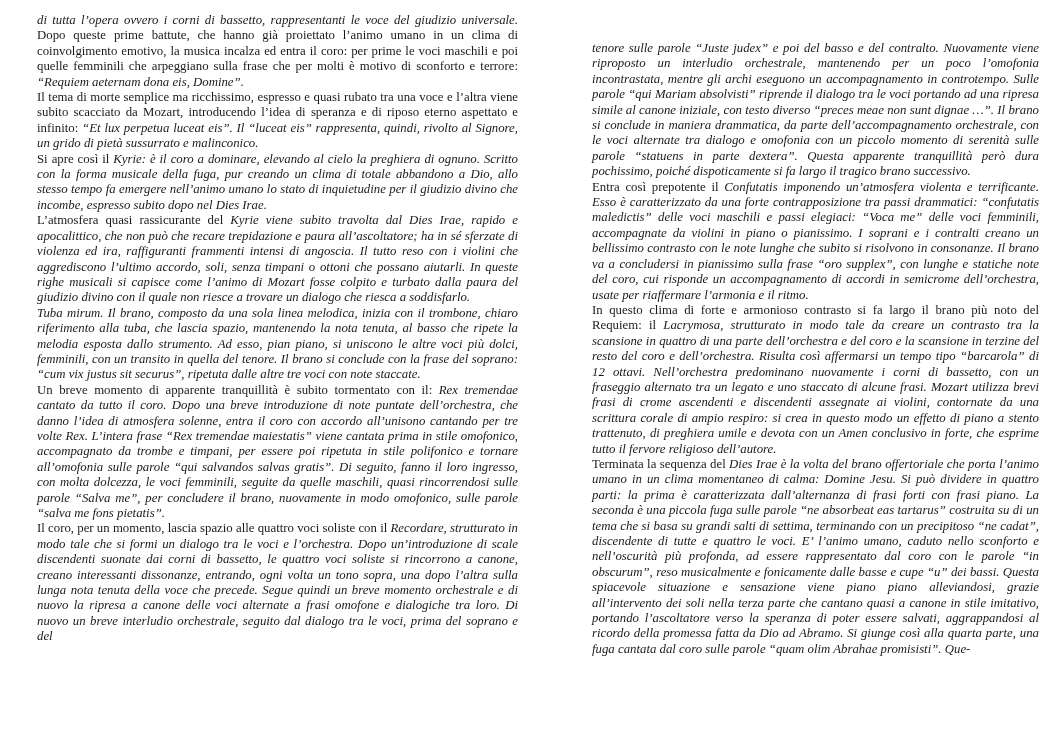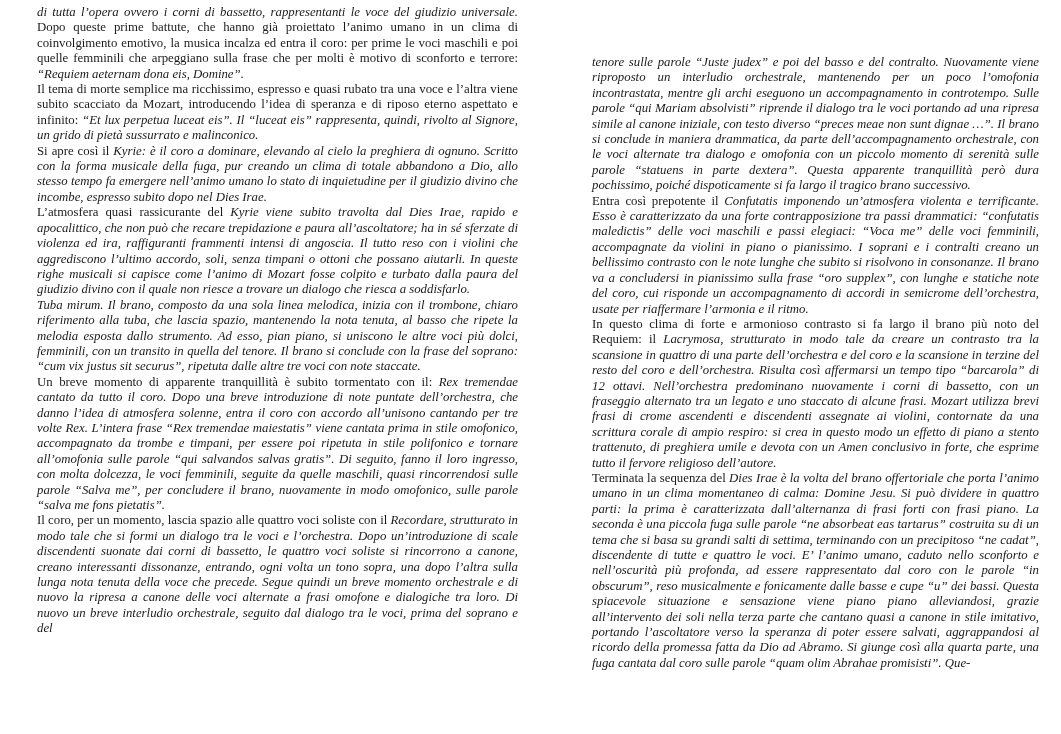--- a/index.html
+++ b/index.html
@@ -16,22 +16,22 @@
     font-family: "Liberation Serif", "DejaVu Serif", serif;
     color: #1a1a1a;
   }
   .col {
     position: absolute;
     text-align: justify;
     font-size: 12.8px;
     line-height: 15.4px;
     letter-spacing: 0px;
   }
-  .col-left  { left: 37px;  top: 5px; width: 481px; }
-  .col-right { left: 592px; top: 55px; width: 447px; }
+  .col-left  { left: 37px;  top: 13px; width: 481px; }
+  .col-right { left: 592px; top: 41px; width: 447px; }
   p.para {
     margin: 0;
     padding: 0;
     text-indent: 0;
   }
   .run-roman  { font-style: normal; }
   .run-italic { font-style: italic; }
 </style>
 </head>
 <body>

